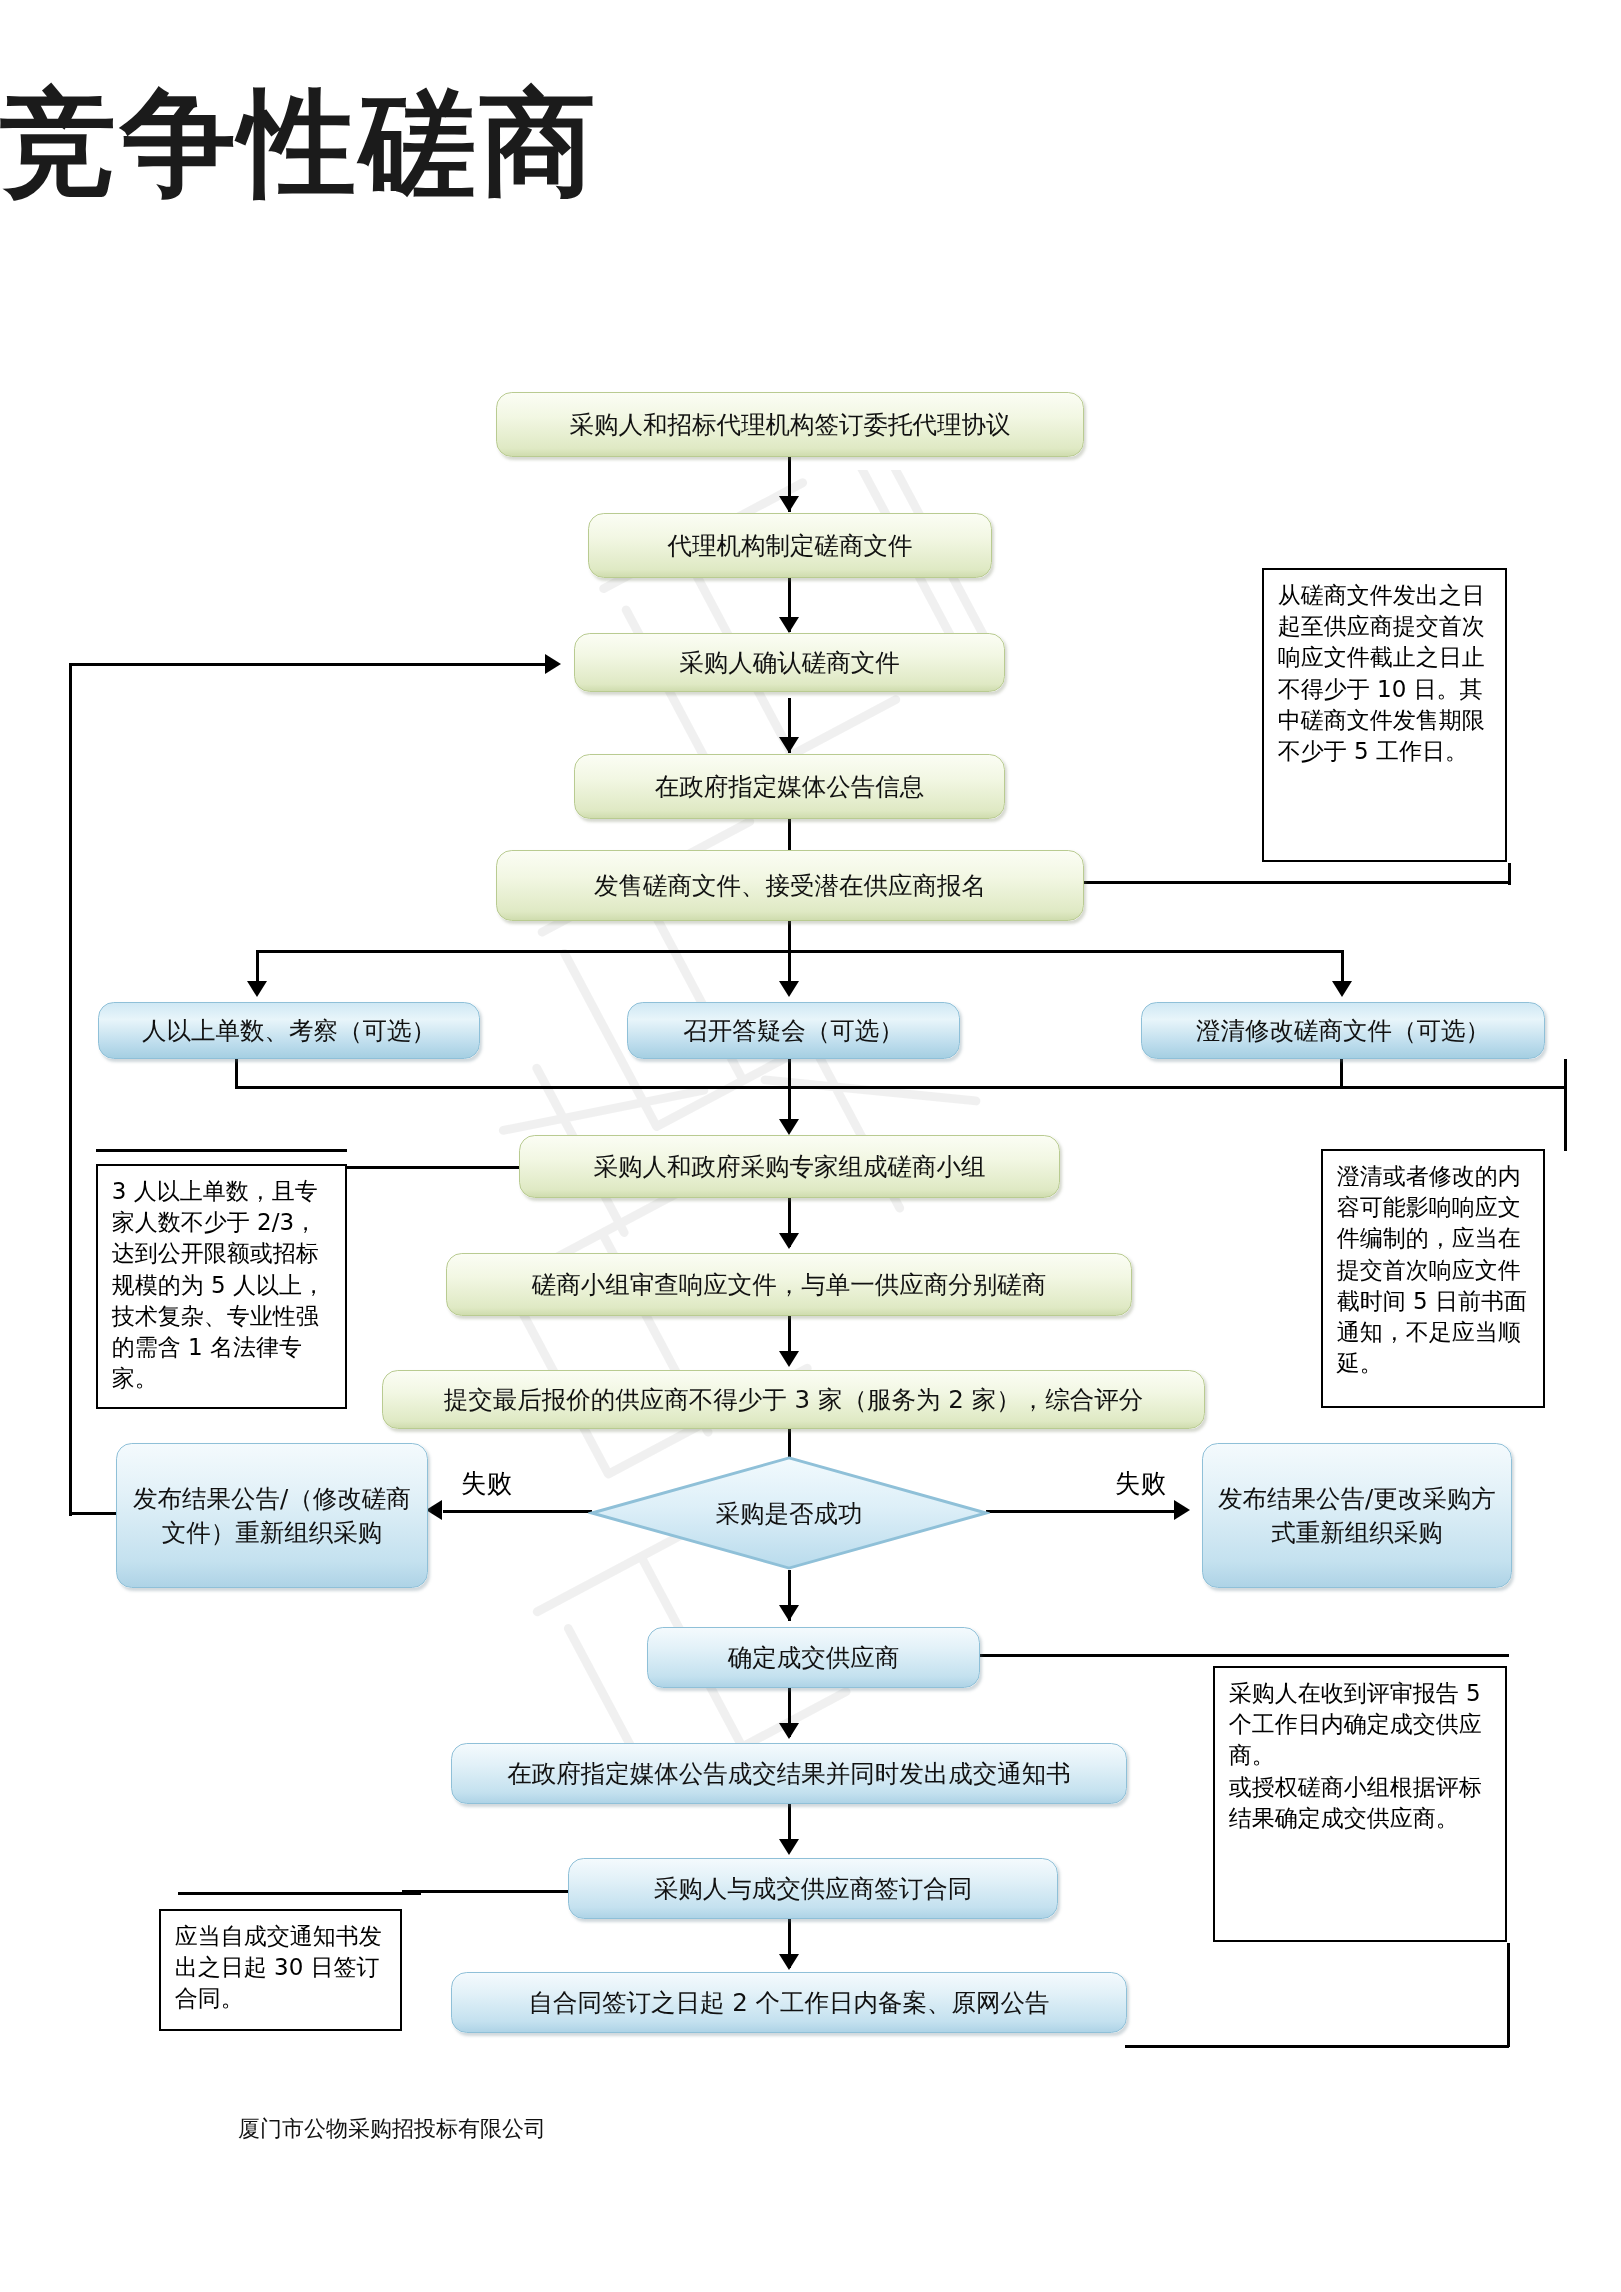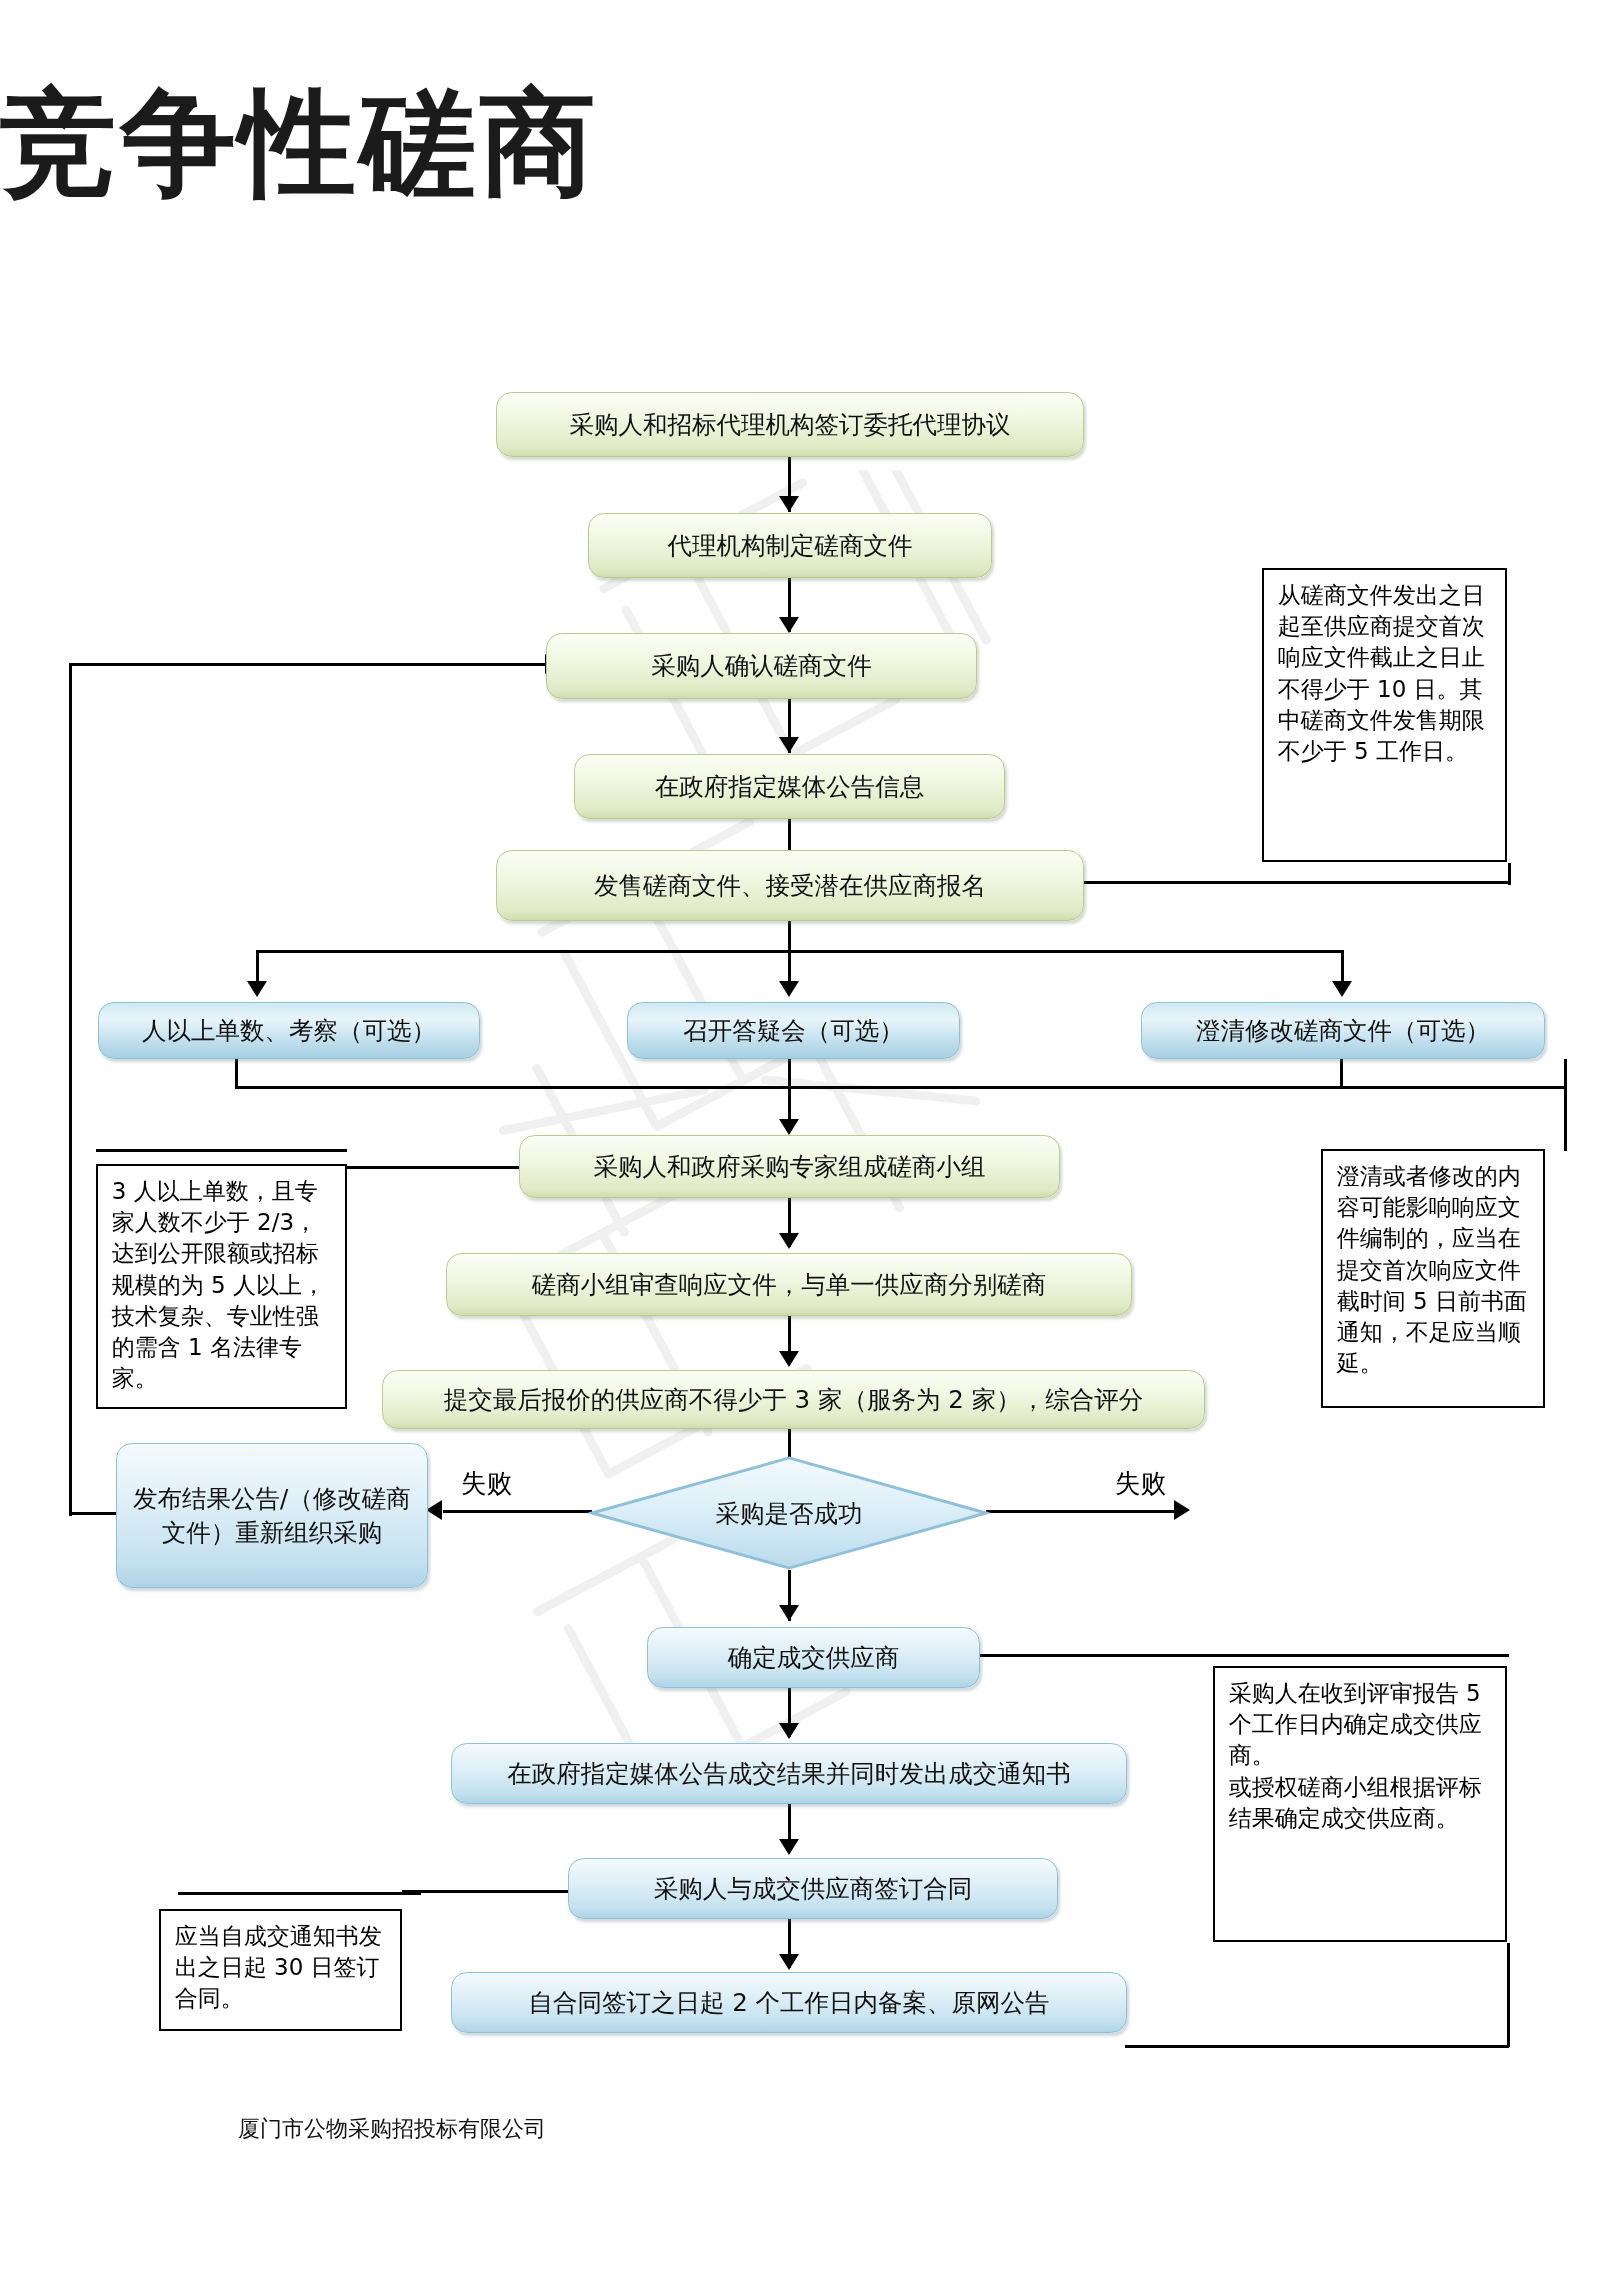--- a/index.html
+++ b/index.html
@@ -164,21 +164,21 @@
   </div>
   <div class="ln v" style="left:788px; top:457px; height:55px;"></div>
   <div class="arrow down" style="left:779px; top:496px;"></div>
 
   <div class="node green" style="left:588px; top:513px; width:404px; height:65px;">
     <span>代理机构制定磋商文件</span>
   </div>
   <div class="ln v" style="left:788px; top:577px; height:55px;"></div>
   <div class="arrow down" style="left:779px; top:617px;"></div>
 
-  <div class="node green" style="left:546px; top:633px; width:431px; height:66px;">
+  <div class="node green" style="left:574px; top:633px; width:431px; height:59px;">
     <span>采购人确认磋商文件</span>
   </div>
   <div class="ln v" style="left:788px; top:698px; height:55px;"></div>
   <div class="arrow down" style="left:779px; top:737px;"></div>
 
   <div class="node green" style="left:574px; top:754px; width:431px; height:65px;">
     <span>在政府指定媒体公告信息</span>
   </div>
   <div class="ln v" style="left:788px; top:818px; height:55px;"></div>
   <div class="arrow down" style="left:779px; top:858px;"></div>
@@ -277,20 +277,23 @@
 
   <div class="ln v" style="left:69px; top:663px; height:853px;"></div>
   <div class="ln h" style="left:69px; top:1512px; width:49px;"></div>
   <div class="ln h" style="left:69px; top:663px; width:480px;"></div>
   <div class="arrow right" style="left:545px; top:654px;"></div>
 
   <div class="ln h" style="left:986px; top:1510px; width:194px;"></div>
   <div class="arrow right" style="left:1174px; top:1500px;"></div>
   <div class="edgelabel" style="left:1115px; top:1466px;">失败</div>
 
+  <div class="node blue" style="left:1202px; top:1443px; width:310px; height:145px;">
+    <span>发布结果公告/更改采购方式重新组织采购</span>
+  </div>
 
   <div class="ln v" style="left:788px; top:1570px; height:51px;"></div>
   <div class="arrow down" style="left:779px; top:1605px;"></div>
 
   <div class="node blue" style="left:647px; top:1627px; width:333px; height:61px;">
     <span>确定成交供应商</span>
   </div>
   <div class="ln v" style="left:788px; top:1688px; height:49px;"></div>
   <div class="arrow down" style="left:779px; top:1723px;"></div>
 

